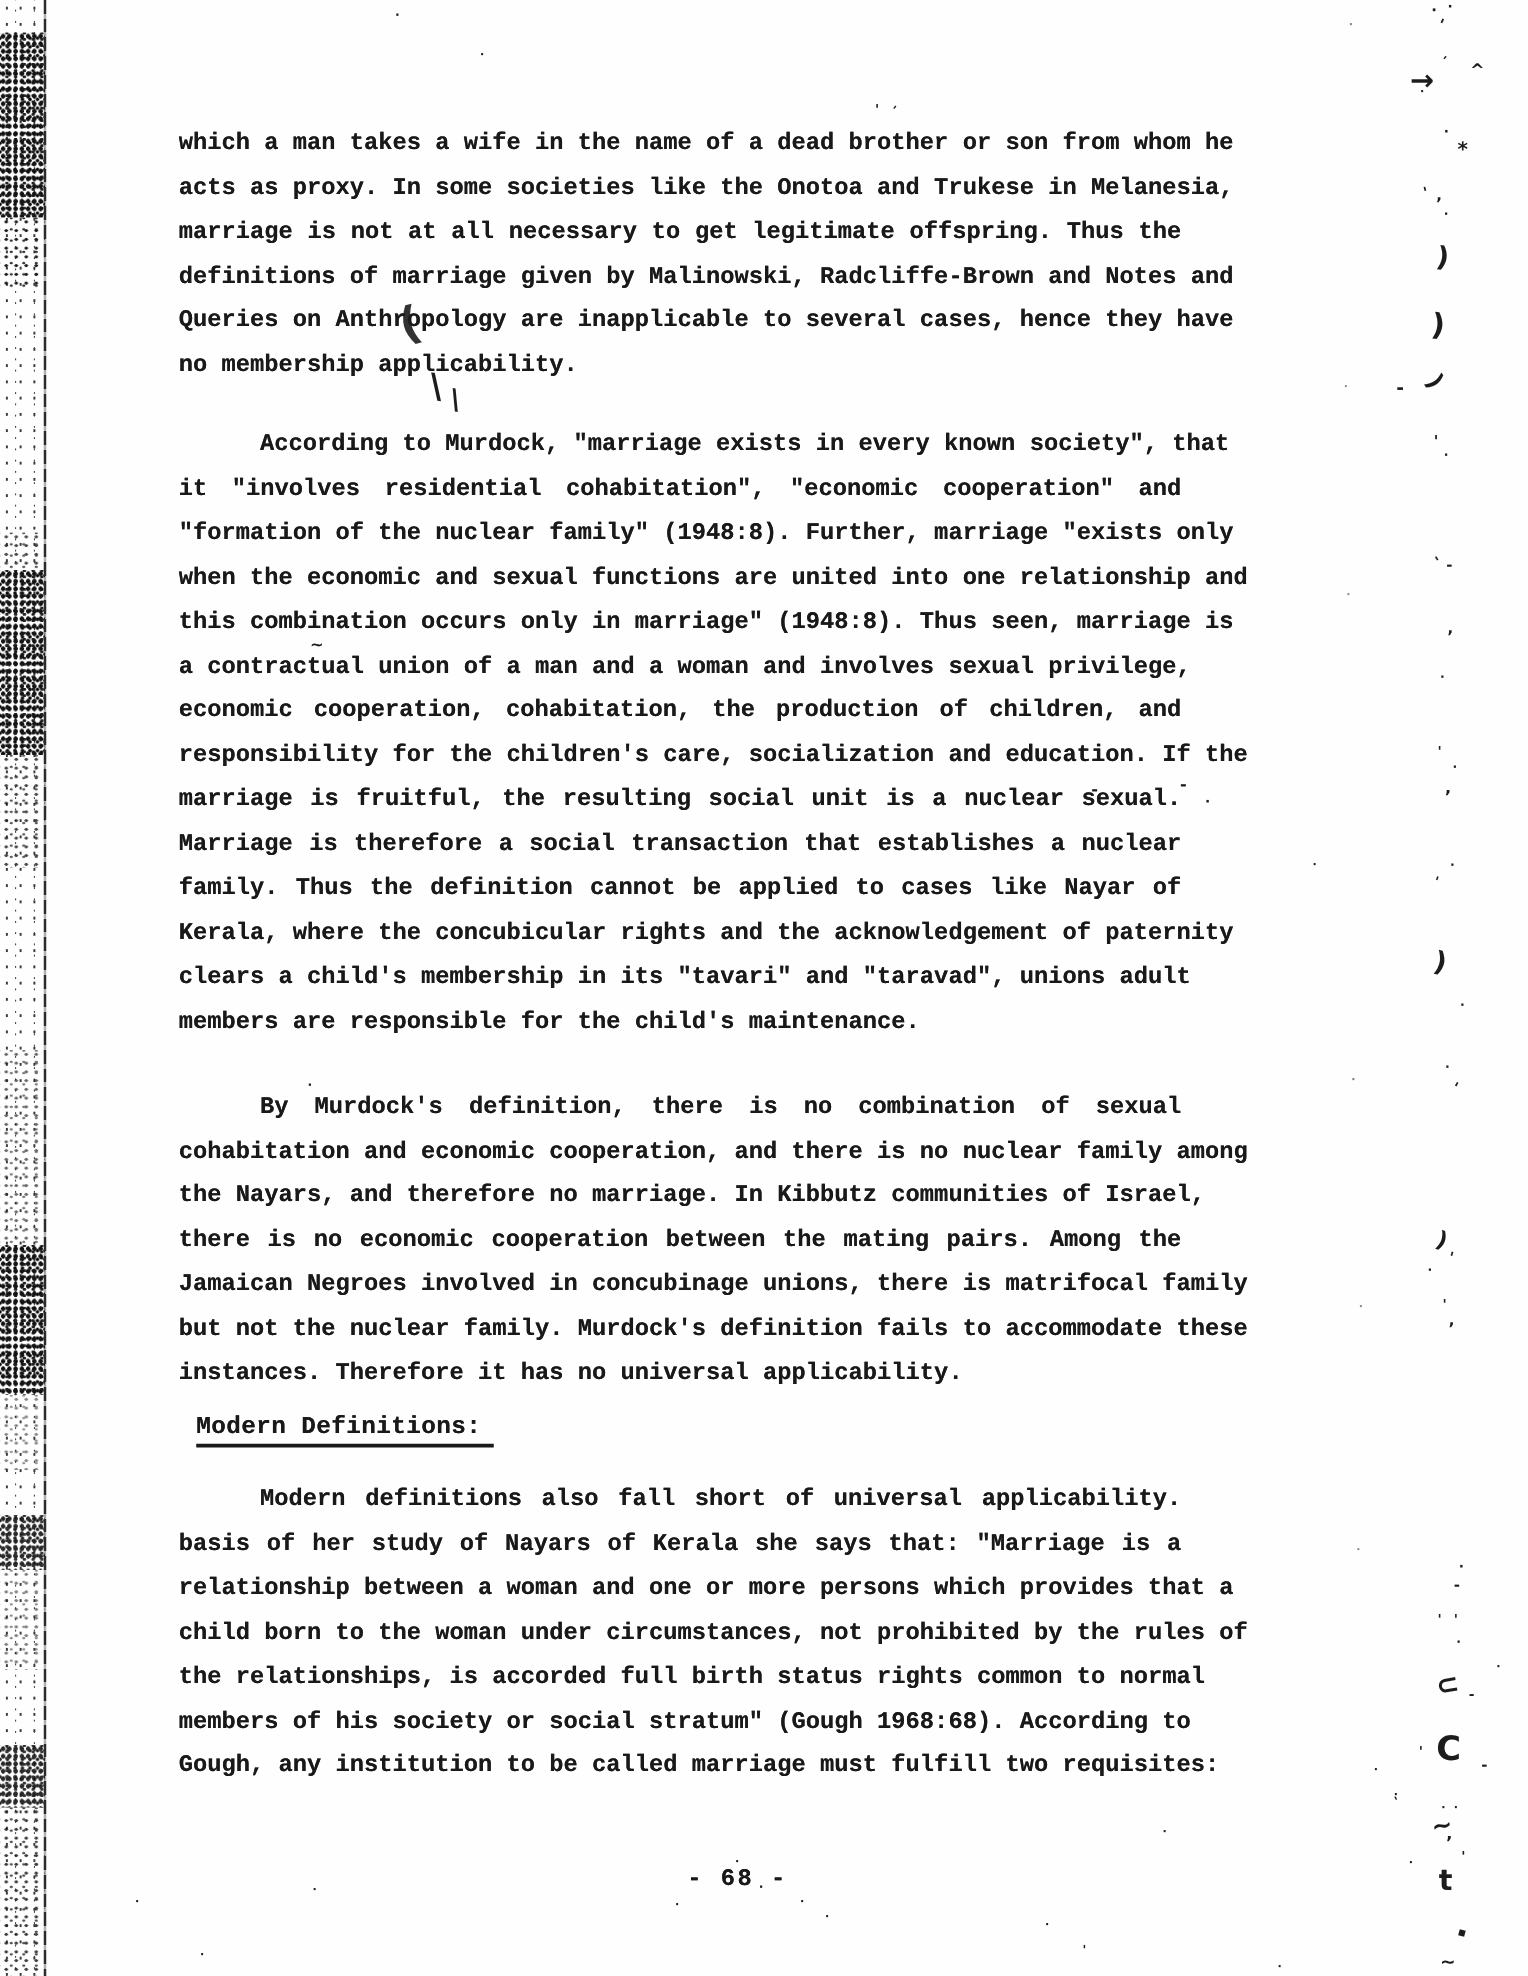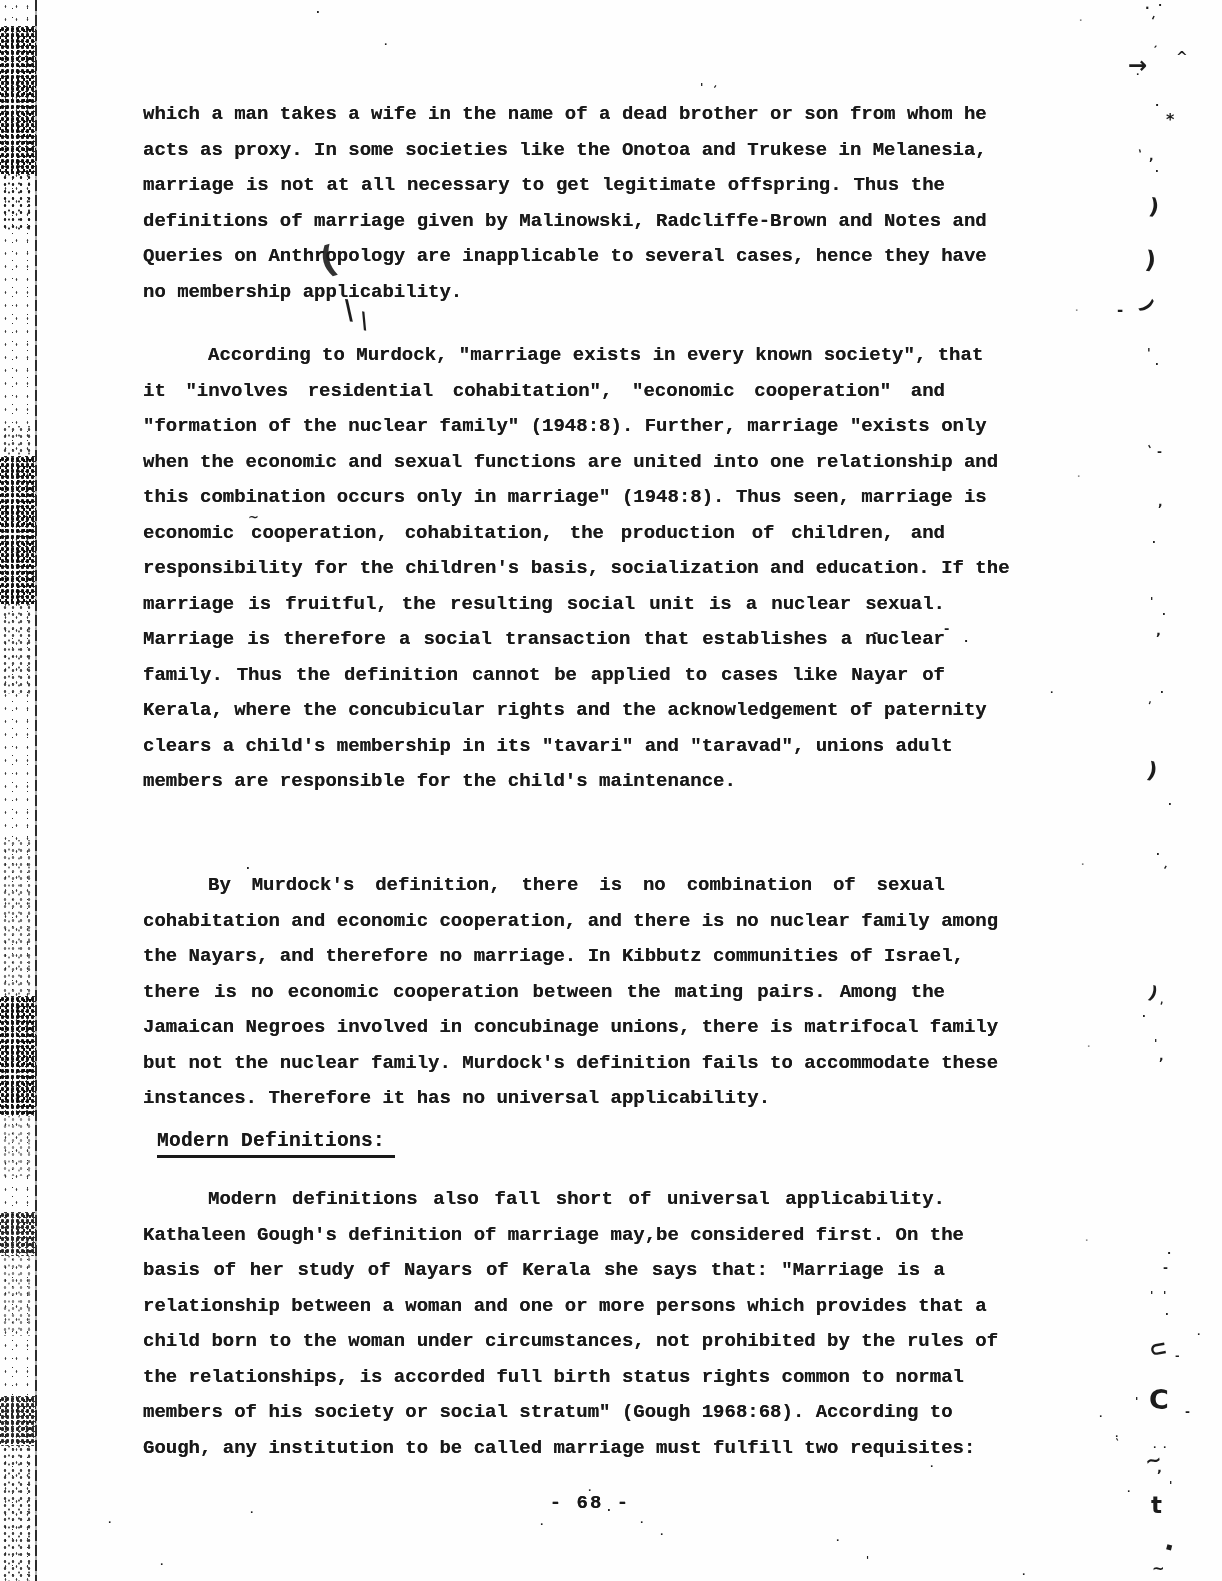--- a/index.html
+++ b/index.html
@@ -109,22 +109,23 @@
     <div class="line j">Queries on Anthropology are inapplicable to several cases, hence they have</div>
     <div class="line">no membership applicability.</div>
   </div>
 
   <div class="para p2">
     <div class="line j indent">According to Murdock, "marriage exists in every known society", that</div>
     <div class="line j">it "involves residential cohabitation", "economic cooperation" and</div>
     <div class="line j">"formation of the nuclear family" (1948:8).  Further, marriage "exists only</div>
     <div class="line j">when the economic and sexual functions are united into one relationship and</div>
     <div class="line j">this combination occurs only in marriage" (1948:8).  Thus seen, marriage is</div>
+    <div class="line j">a contractual union of a man and a woman and involves sexual privilege,</div>
     <div class="line j">economic cooperation, cohabitation, the production of children, and</div>
-    <div class="line j">responsibility for the children's basis, socialization and education.  If the</div>
+    <div class="line j">responsibility for the children's care, socialization and education.  If the</div>
     <div class="line j">marriage is fruitful, the resulting social unit is a nuclear sexual.</div>
     <div class="line j">Marriage is therefore a social transaction that establishes a nuclear</div>
     <div class="line j">family.  Thus the definition cannot be applied to cases like Nayar of</div>
     <div class="line j">Kerala, where the concubicular rights and the acknowledgement of paternity</div>
     <div class="line j">clears a child's membership in its "tavari" and "taravad", unions adult</div>
     <div class="line">members are responsible for the child's maintenance.</div>
   </div>
 
   <div class="para p3">
     <div class="line j indent">By Murdock's definition, there is no combination of sexual</div>
@@ -133,21 +134,20 @@
     <div class="line j">there is no economic cooperation between the mating pairs.  Among the</div>
     <div class="line j">Jamaican Negroes involved in concubinage unions, there is matrifocal family</div>
     <div class="line j">but not the nuclear family.  Murdock's definition fails to accommodate these</div>
     <div class="line">instances.  Therefore it has no universal applicability.</div>
   </div>
 
   <h2 class="heading">Modern Definitions:</h2>
 
   <div class="para p4">
     <div class="line j indent">Modern definitions also fall short of universal applicability.</div>
-    <div class="line j">Kathaleen Gough's definition of marriage may,be considered first.  On the</div>
     <div class="line j">basis of her study of Nayars of Kerala she says that: "Marriage is a</div>
     <div class="line j">relationship between a woman and one or more persons which provides that a</div>
     <div class="line j">child born to the woman under circumstances, not prohibited by the rules of</div>
     <div class="line j">the relationships, is accorded full birth status rights common to normal</div>
     <div class="line j">members of his society or social stratum" (Gough 1968:68).  According to</div>
     <div class="line">Gough, any institution to be called marriage must fulfill two requisites:</div>
   </div>
 
   <div class="pagenum">- 68 -</div>
 

